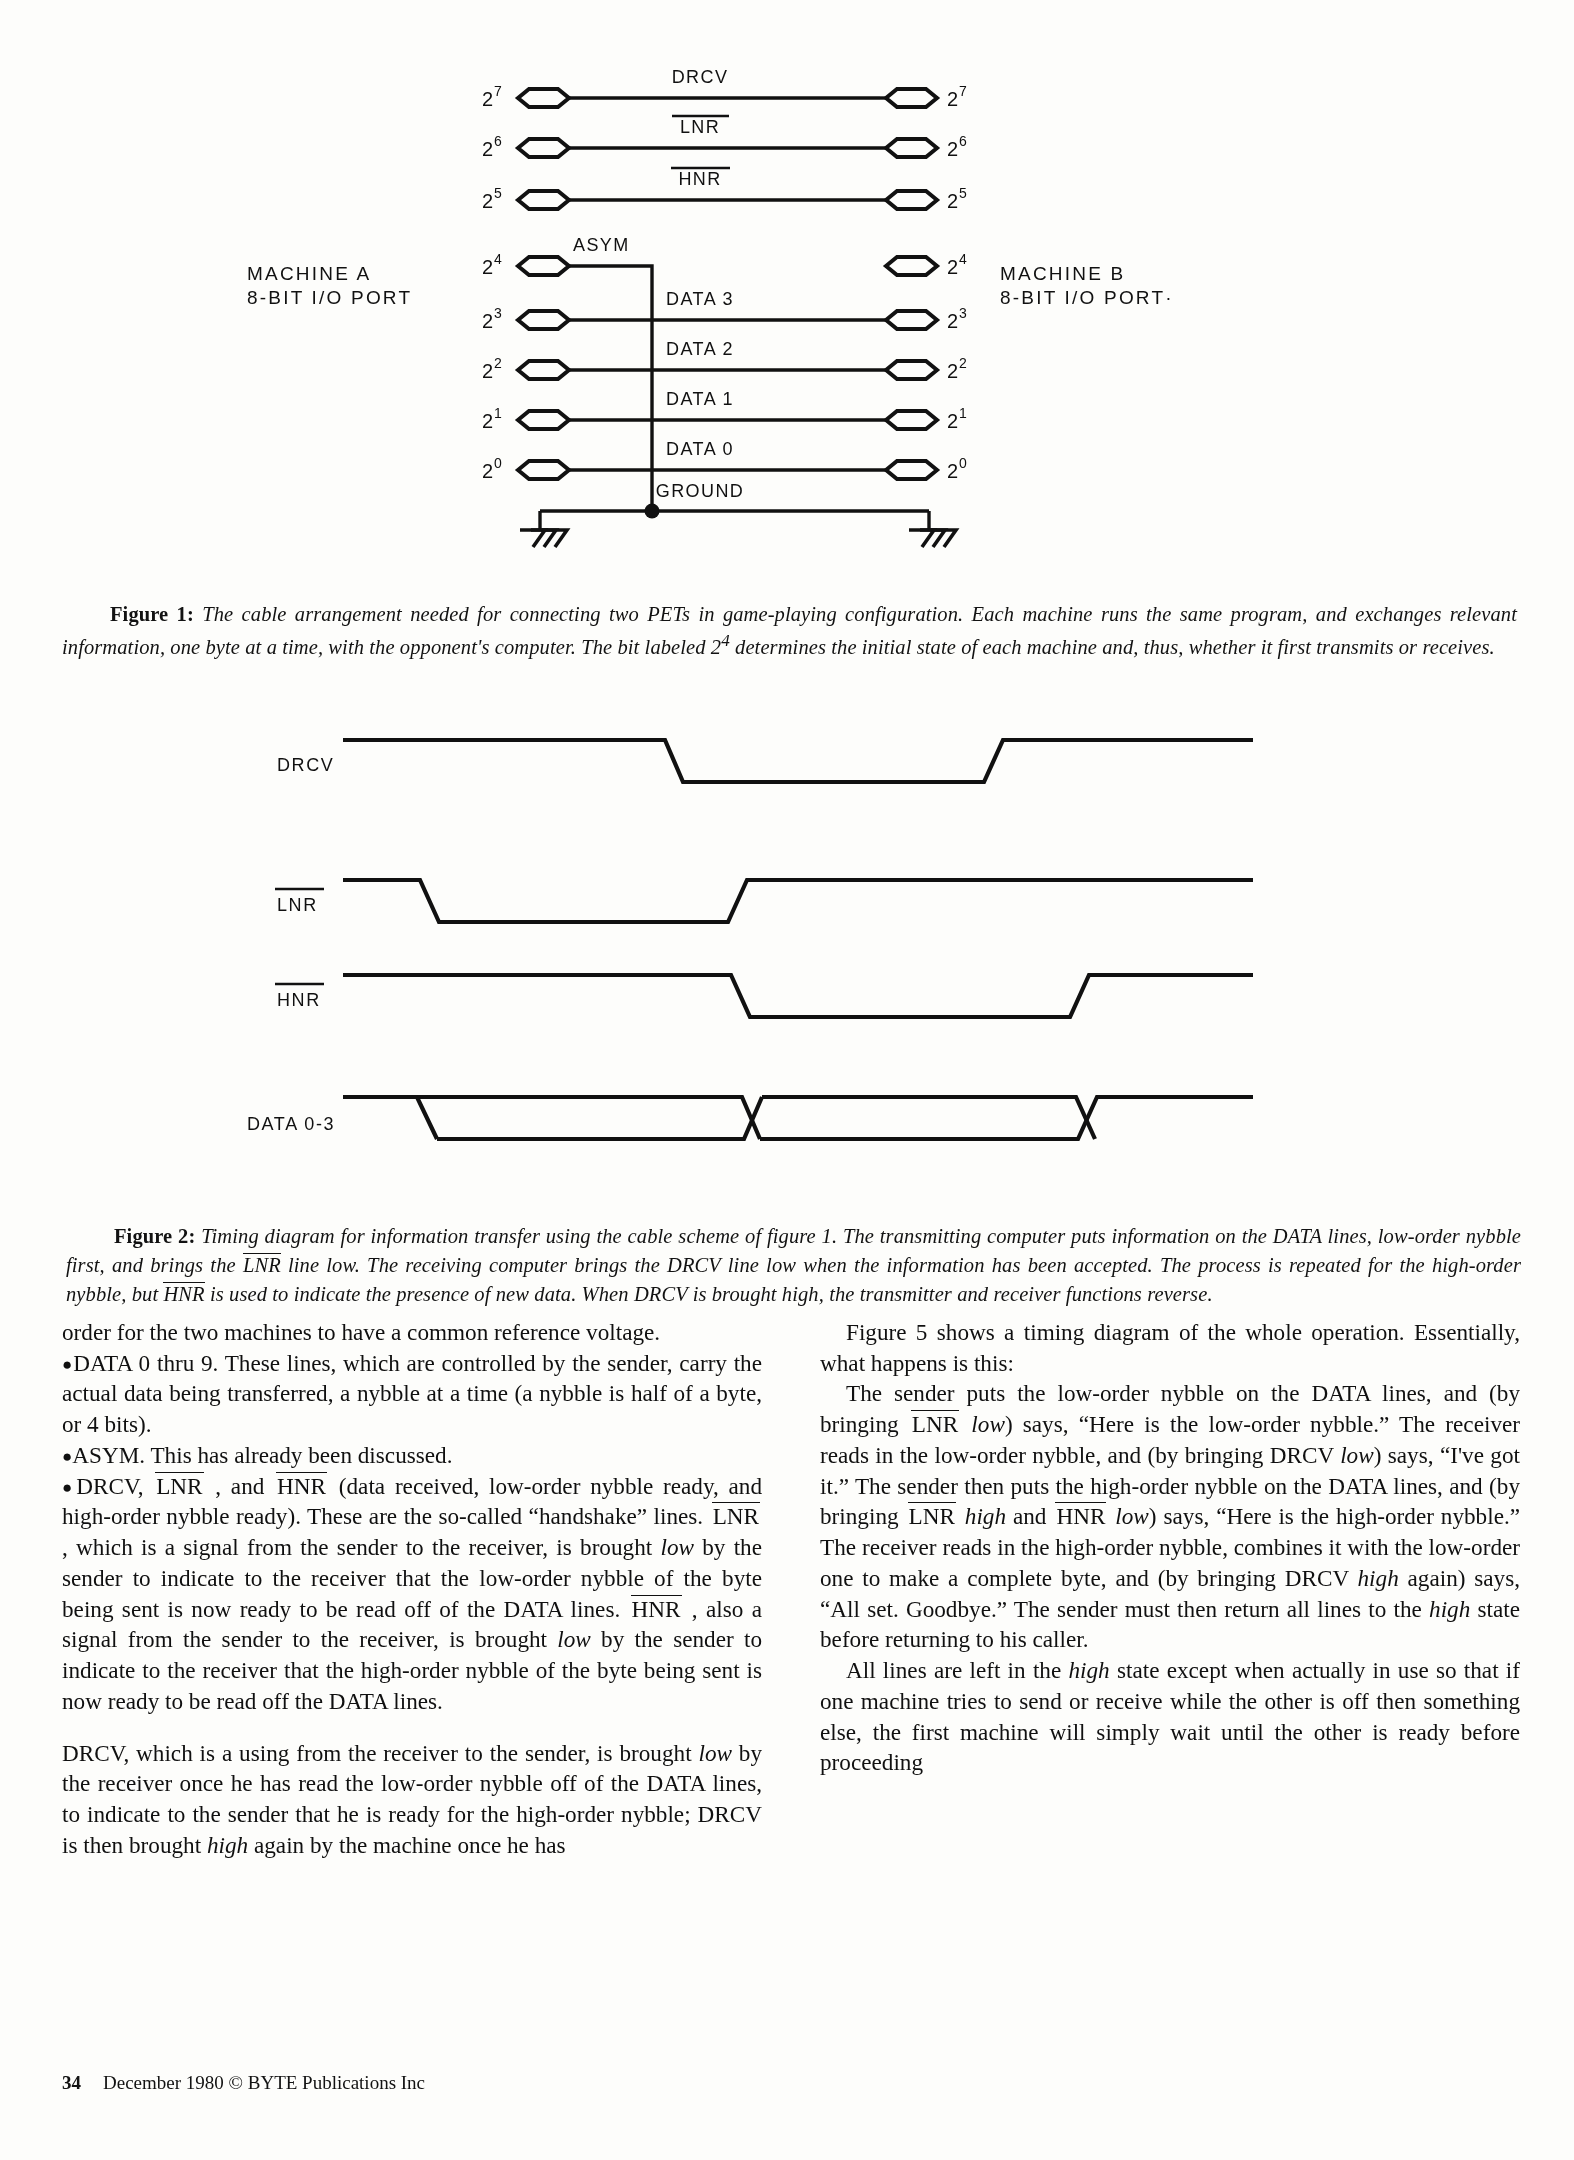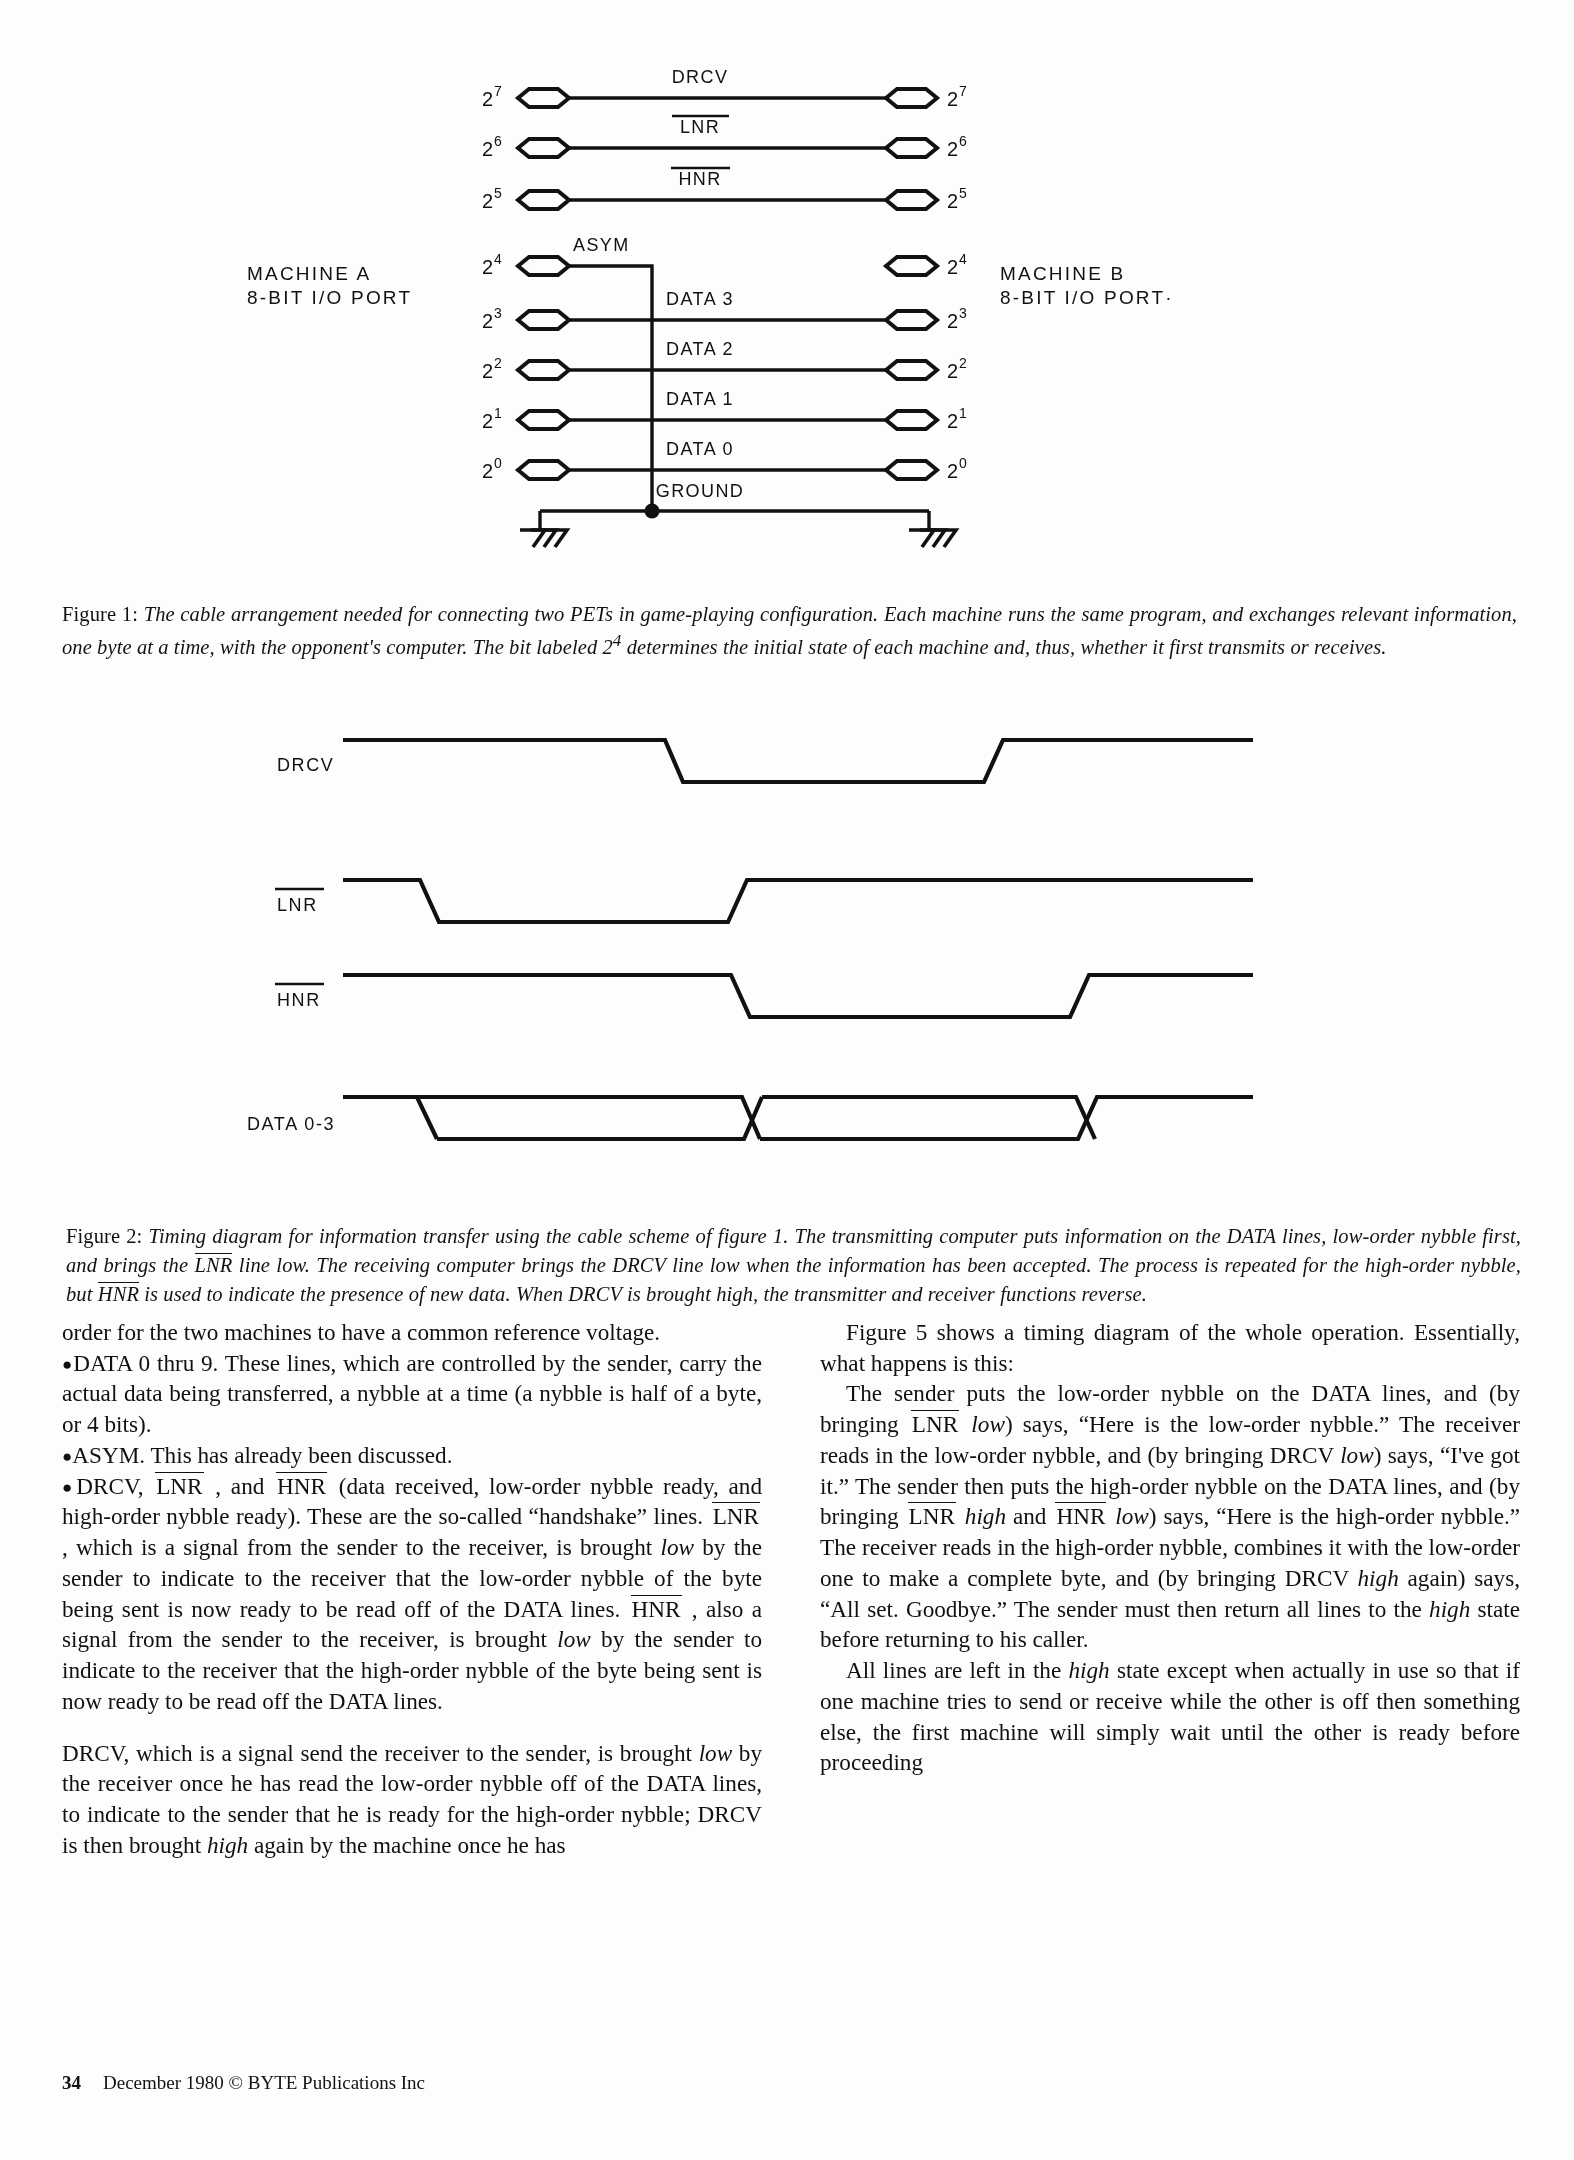--- a/index.html
+++ b/index.html
@@ -35,22 +35,23 @@
     position: absolute;
     font-family: "Liberation Serif", serif;
     font-style: italic;
     font-size: 20.5px;
     line-height: 1.42;
     text-align: justify;
     color: #121212;
     letter-spacing: .1px;
   }
   .caption .figlabel {
-    font-weight: normal;
+    font-weight: bold;
     font-style: normal;
+    margin-left: 48px;
   }
   #caption1 { left: 62px; top: 600px; width: 1455px; }
   #caption2 { left: 66px; top: 1222px; width: 1455px; }
 
   .ovl { border-top: 1.6px solid #121212; padding-top: 0px; }
 
   
   #figure2-area {
     position: absolute;
     left: 0; top: 690px;
@@ -290,21 +291,21 @@
 
     <div class="col">
       <p>order for the two machines to have a common reference voltage.</p>
 
       <p class="bullet-item"><span class="bul">●</span><span>DATA 0 thru 9. These lines, which are controlled by the sender, carry the actual data being transferred, a nybble at a time (a nybble is half of a byte, or 4 bits).</span></p>
 
       <p class="bullet-item"><span class="bul">●</span><span>ASYM. This has already been discussed.</span></p>
 
       <p class="bullet-item"><span class="bul">●</span><span>DRCV, </span><span class="obar">LNR</span><span> , and </span><span class="obar">HNR</span><span> (data received, low-order nybble ready, and high-order nybble ready). These are the so-called “handshake” lines. </span><span class="obar">LNR</span><span> , which is a signal from the sender to the receiver, is brought </span><span class="ital">low</span><span> by the sender to indicate to the receiver that the low-order nybble of the byte being sent is now ready to be read off of the DATA lines. </span><span class="obar">HNR</span><span> , also a signal from the sender to the receiver, is brought </span><span class="ital">low</span><span> by the sender to indicate to the receiver that the high-order nybble of the byte being sent is now ready to be read off the DATA lines.</span></p>
 
-      <p class="gap"><span>DRCV, which is a signal send the receiver to the sender, is brought </span><span class="ital">low</span><span> by the receiver once he has read the low-order nybble off of the DATA lines, to indicate to the sender that he is ready for the high-order nybble; DRCV is then brought </span><span class="ital">high</span><span> again by the machine once he has</span></p>
+      <p class="gap"><span>DRCV, which is a using from the receiver to the sender, is brought </span><span class="ital">low</span><span> by the receiver once he has read the low-order nybble off of the DATA lines, to indicate to the sender that he is ready for the high-order nybble; DRCV is then brought </span><span class="ital">high</span><span> again by the machine once he has</span></p>
     </div>
 
     <div class="col">
 
       <p class="indent">Figure 5 shows a timing diagram of the whole operation. Essentially, what happens is this:</p>
 
       <p class="indent"><span>The sender puts the low-order nybble on the DATA lines, and (by bringing </span><span class="obar">LNR</span><span> </span><span class="ital">low</span><span>) says, “Here is the low-order nybble.” The receiver reads in the low-order nybble, and (by bringing DRCV </span><span class="ital">low</span><span>) says, “I've got it.” The sender then puts the high-order nybble on the DATA lines, and (by bringing </span><span class="obar">LNR</span><span> </span><span class="ital">high</span><span> and </span><span class="obar">HNR</span><span> </span><span class="ital">low</span><span>) says, “Here is the high-order nybble.” The receiver reads in the high-order nybble, combines it with the low-order one to make a complete byte, and (by bringing DRCV </span><span class="ital">high</span><span> again) says, “All set. Goodbye.” The sender must then return all lines to the </span><span class="ital">high</span><span> state before returning to his caller.</span></p>
 
       <p class="indent"><span>All lines are left in the </span><span class="ital">high</span><span> state except when actually in use so that if one machine tries to send or receive while the other is off then something else, the first machine will simply wait until the other is ready before proceeding</span></p>
     </div>

